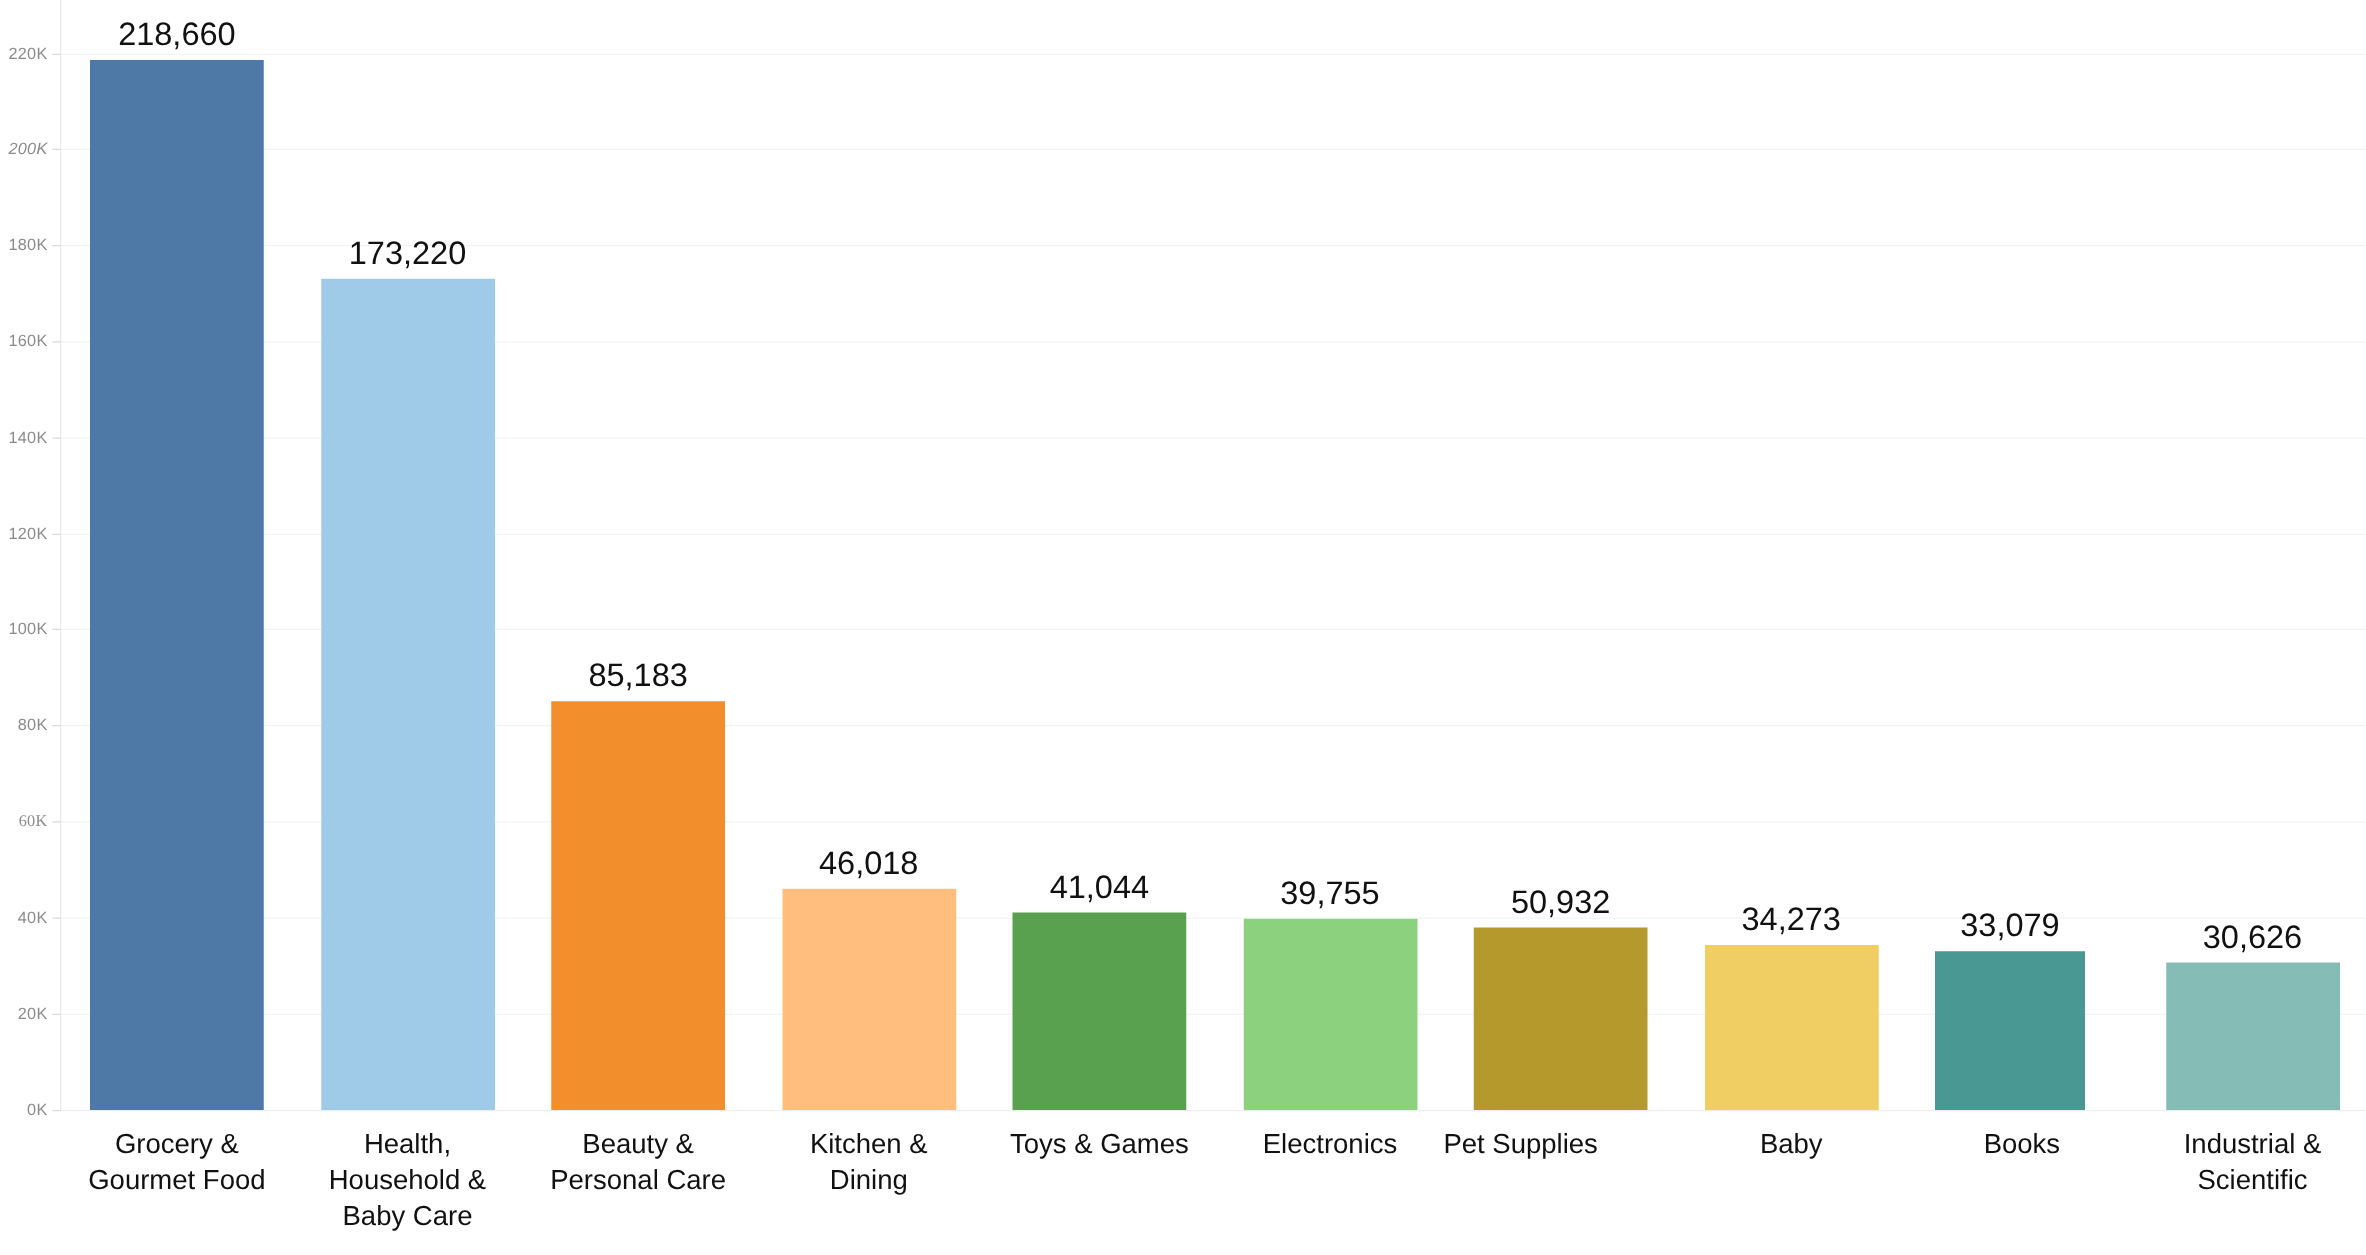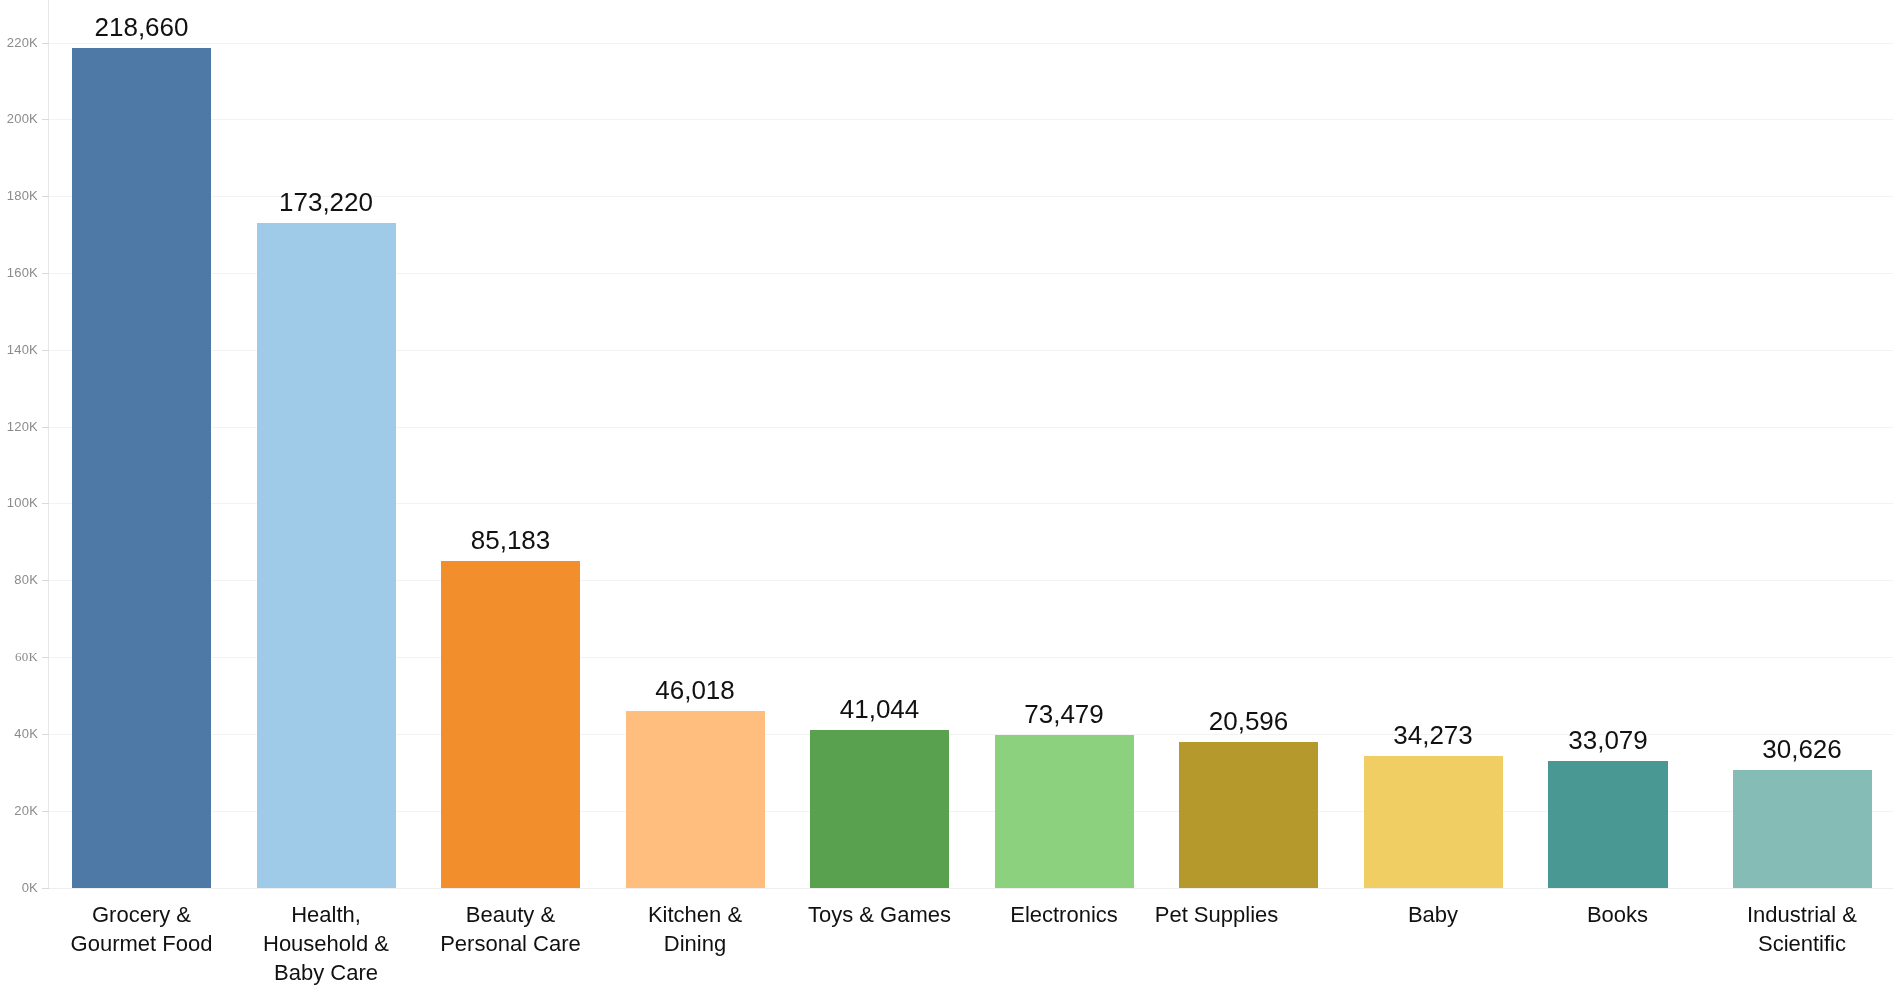--- a/index.html
+++ b/index.html
@@ -175,21 +175,21 @@
         <div class="y-tick-label">140K</div>
       </div>
       <div class="y-tick" style="top: 272.955px;">
         <div class="y-tick-mark"></div>
         <div class="y-tick-label">160K</div>
       </div>
       <div class="y-tick" style="top: 196.136px;">
         <div class="y-tick-mark"></div>
         <div class="y-tick-label">180K</div>
       </div>
-      <div class="y-tick" style="top: 119.318px;">
+      <div class="y-tick" style="top: 119.318px; font-style: italic;">
         <div class="y-tick-mark"></div>
         <div class="y-tick-label">200K</div>
       </div>
       <div class="y-tick" style="top: 42.5px;">
         <div class="y-tick-mark"></div>
         <div class="y-tick-label">220K</div>
       </div>
     </div>
 
   <div class="plot-area" id="plot-area">
@@ -208,25 +208,25 @@
       <div class="bar-group" style="left: 576.5px; width: 139px; height: 216.751px;">
         <div class="bar" style="height: 176.751px; background: rgb(255, 190, 125);"></div>
         <div class="bar-value" style="bottom: 182.751px;">46,018</div>
       </div>
       <div class="bar-group" style="left: 761px; width: 139px; height: 197.646px; padding-left: 24px;">
         <div class="bar" style="height: 157.646px; background: rgb(89, 161, 79);"></div>
         <div class="bar-value" style="bottom: 163.646px;">41,044</div>
       </div>
       <div class="bar-group" style="left: 945.5px; width: 139px; height: 192.695px;">
         <div class="bar" style="height: 152.695px; background: rgb(140, 209, 125);"></div>
-        <div class="bar-value" style="bottom: 158.695px;">73,479</div>
+        <div class="bar-value" style="bottom: 158.695px;">39,755</div>
       </div>
       <div class="bar-group" style="left: 1130px; width: 139px; height: 186.304px;">
         <div class="bar" style="height: 146.304px; background: rgb(182, 153, 45);"></div>
-        <div class="bar-value" style="bottom: 152.304px;">20,596</div>
+        <div class="bar-value" style="bottom: 152.304px;">50,932</div>
       </div>
       <div class="bar-group" style="left: 1314.5px; width: 139px; height: 171.639px;">
         <div class="bar" style="height: 131.639px; background: rgb(241, 206, 99);"></div>
         <div class="bar-value" style="bottom: 137.639px;">34,273</div>
       </div>
       <div class="bar-group" style="left: 1499px; width: 120px; height: 167.053px;">
         <div class="bar" style="height: 127.053px; background: rgb(73, 152, 148);"></div>
         <div class="bar-value" style="bottom: 133.053px;">33,079</div>
       </div>
       <div class="bar-group" style="left: 1683.5px; width: 139px; height: 157.632px;">

